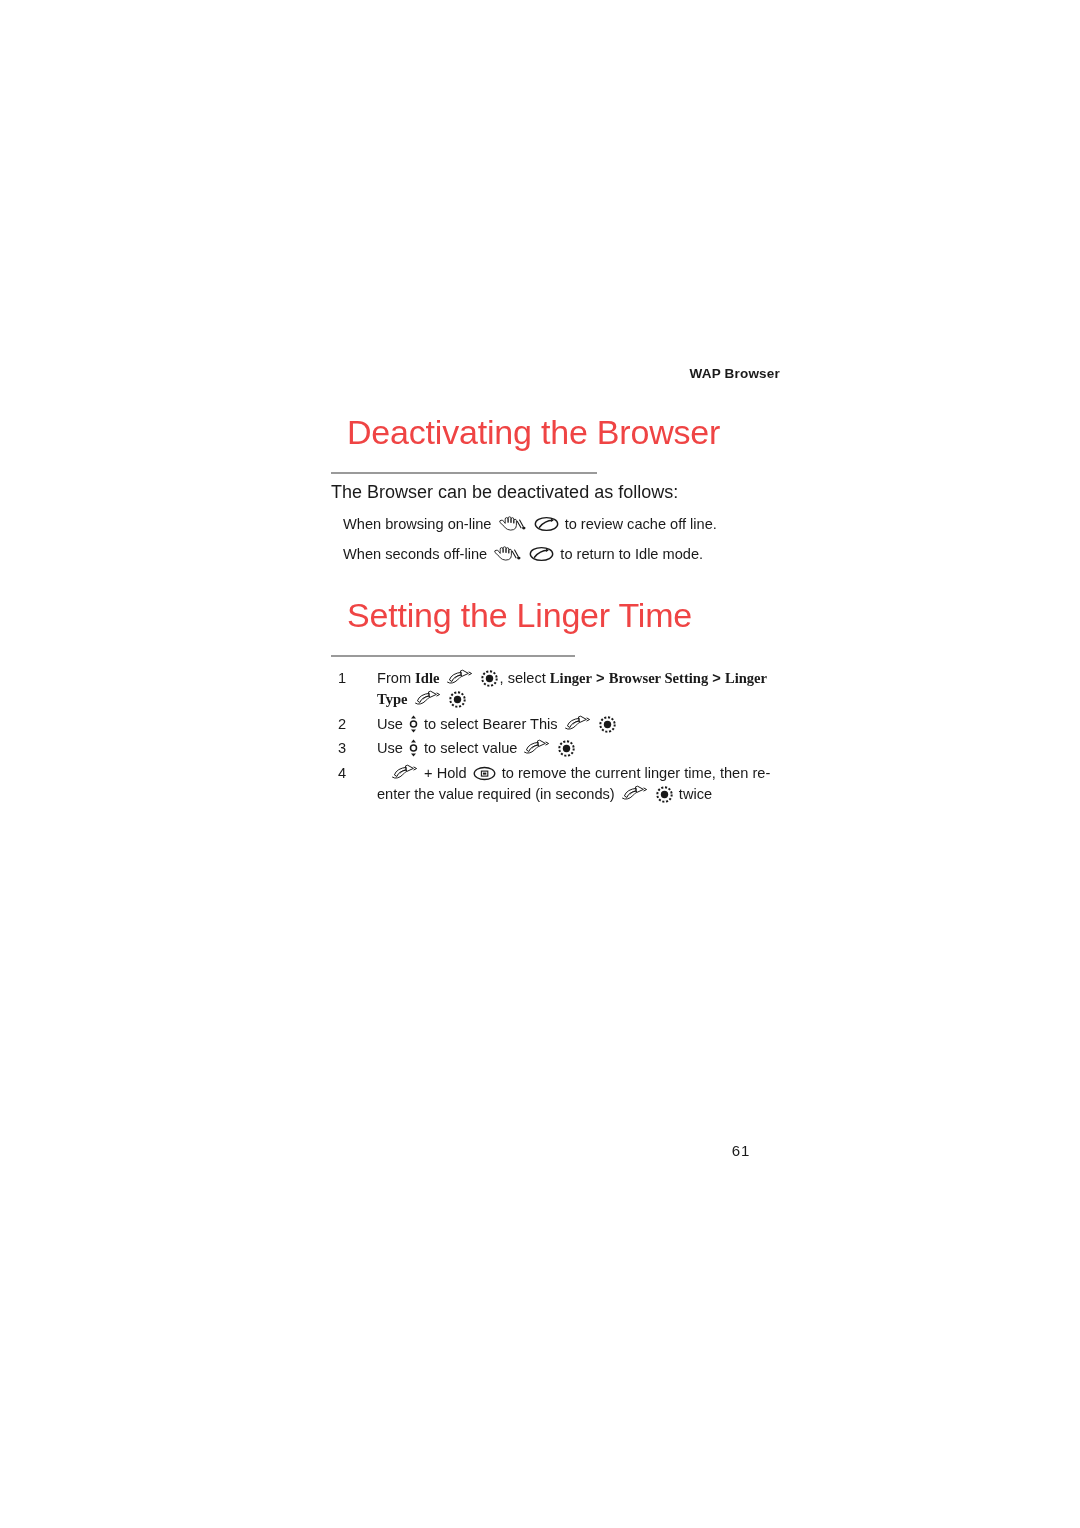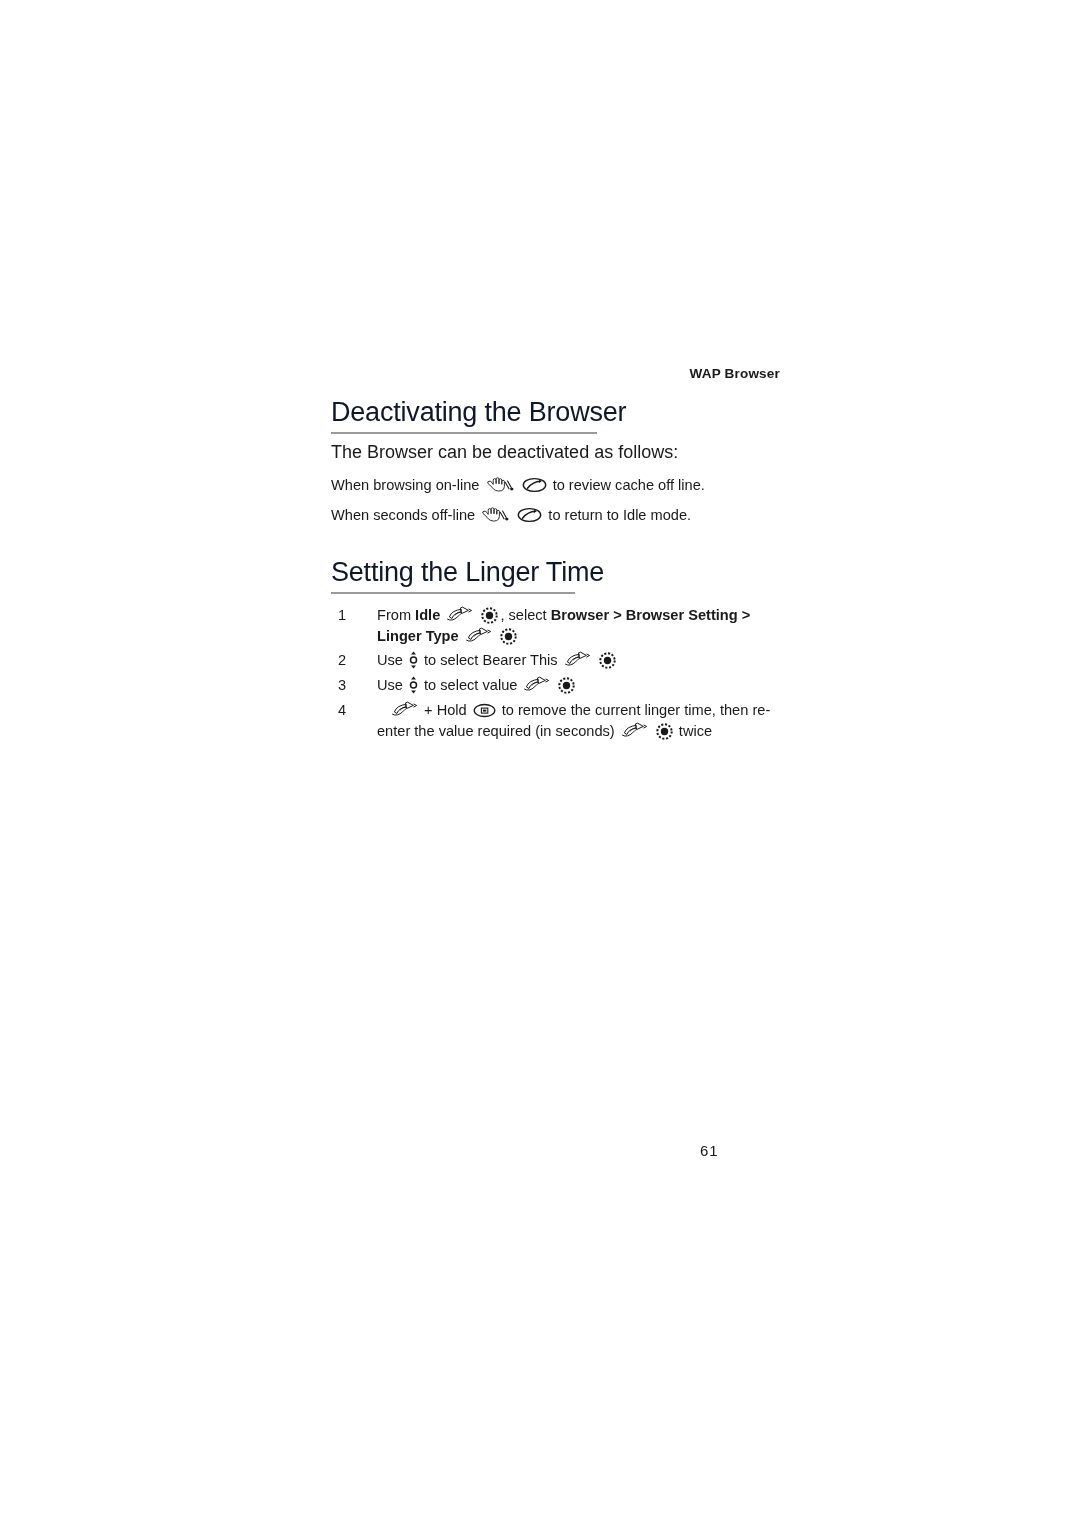--- a/index.html
+++ b/index.html
@@ -33,44 +33,44 @@
   
   .content {
     position: absolute;
     left: 331px;
     top: 398px;
     width: 452px;
   }
 
   
   h1.section-title {
-    font-size: 27px;
+    font-size: 34px;
     font-weight: normal;
     line-height: 1.08;
-    margin: 0;
+    margin: 16px;
     padding: 0 0 5px 0;
     letter-spacing: -0.2px;
-    color: #0f172a;
+    color: #ef4444;
     display: block;
   }
   .title-rule {
     height: 2px;
     background: #9a9a9a;
     margin: 0 0 6px 0;
     width: 266px;
   }
   .title-rule.wide  { width: 244px; }
 
   .block-2 { margin-top: 32px; }
 
   
   p.body {
     font-size: 14.6px;
     line-height: 1.45;
-    margin: 0 0 2px 0;
+    margin: 0 0 2px 12px;
     color: #1a1a1a;
   }
   p.body.spaced { margin-top: 9px; }
   p.intro {
     font-size: 18px;
     line-height: 1.41;
     margin: 0;
     color: #1a1a1a;
   }
 
@@ -90,21 +90,21 @@
   }
   ol.steps > li .num {
     position: absolute;
     left: 7px;
     top: 0;
     width: 14px;
     text-align: left;
     font-size: 14.6px;
     color: #1a1a1a;
   }
-  .bold { font-weight: bold; }
+  .bold { font-weight: bold; font-family: Liberation Serif, serif; }
   .gt { font-weight: bold; }
 
   
   .icon {
     display: inline-block;
     vertical-align: -3px;
     margin: 0 2px;
   }
   .icon svg { display: block; }
 
@@ -114,21 +114,21 @@
   .icon-clear-key   { width: 23px; height: 15px; }
   .icon-select-key  { width: 17px; height: 17px; vertical-align: -4px; }
   .icon-updown-key  { width: 11px; height: 18px; vertical-align: -4px; margin: 0 1px; }
 
   
   .folio {
     position: absolute;
     left: 700px;
     top: 1142px;
     width: 82px;
-    text-align: left;
+    text-align: center;
     font-size: 15px;
     color: #1a1a1a;
     letter-spacing: 1px;
   }
 </style>
 </head>
 <body>
 
 <div class="page">
 
@@ -211,21 +211,21 @@
               <path d="M14.3 2.1 L15 3.4 L15 6.2 L16.4 7.2 L22.4 4.4 L16.6 1.2 Z" fill="none" stroke="#1a1a1a" stroke-width="1" stroke-linejoin="round"></path>
               <path d="M22.6 2.9 L25.6 4.5 L22.5 6.1" fill="none" stroke="#1a1a1a" stroke-width="1" stroke-linejoin="round"></path>
             </svg>
           </span>
 
           <span class="icon icon-select-key">
             <svg viewBox="0 0 17 17" xmlns="http://www.w3.org/2000/svg">
               <circle cx="8.5" cy="8.5" r="7.2" fill="none" stroke="#1a1a1a" stroke-width="2" stroke-dasharray="2.1 1.7"></circle>
               <circle cx="8.5" cy="8.5" r="3.7" fill="#1a1a1a"></circle>
             </svg>
-          </span><span>, select </span><span class="bold">Browser</span><span class="gt"> &gt; </span><span class="bold">Browser Setting</span><span class="gt"> &gt; </span><span class="bold">Linger Type</span>
+          </span><span>, select </span><span class="bold">Linger</span><span class="gt"> &gt; </span><span class="bold">Browser Setting</span><span class="gt"> &gt; </span><span class="bold">Linger Type</span>
 
           <span class="icon icon-hand-point">
             <svg viewBox="0 0 27 17" xmlns="http://www.w3.org/2000/svg">
               <path d="M1.5 13.2 Q3.6 14.6 6.4 13.9 Q9.2 13.2 11.2 11.2" fill="none" stroke="#1a1a1a" stroke-width="1" stroke-linecap="round"></path>
               <path d="M3.4 10.9 Q4.6 7.4 7.8 5.6 Q11.2 3.7 15 3.4 L15 6.2 Q11.8 6.5 9.3 8.1 Q6.8 9.7 5.9 12.5 Z" fill="none" stroke="#1a1a1a" stroke-width="1" stroke-linejoin="round"></path>
               <path d="M8.8 9.4 Q11 6.8 14.3 5.8" fill="none" stroke="#1a1a1a" stroke-width="0.85"></path>
               <path d="M11.3 11.2 Q13.4 8.2 16.3 7.1" fill="none" stroke="#1a1a1a" stroke-width="0.85"></path>
               <path d="M14.3 2.1 L15 3.4 L15 6.2 L16.4 7.2 L22.4 4.4 L16.6 1.2 Z" fill="none" stroke="#1a1a1a" stroke-width="1" stroke-linejoin="round"></path>
               <path d="M22.6 2.9 L25.6 4.5 L22.5 6.1" fill="none" stroke="#1a1a1a" stroke-width="1" stroke-linejoin="round"></path>
             </svg>

